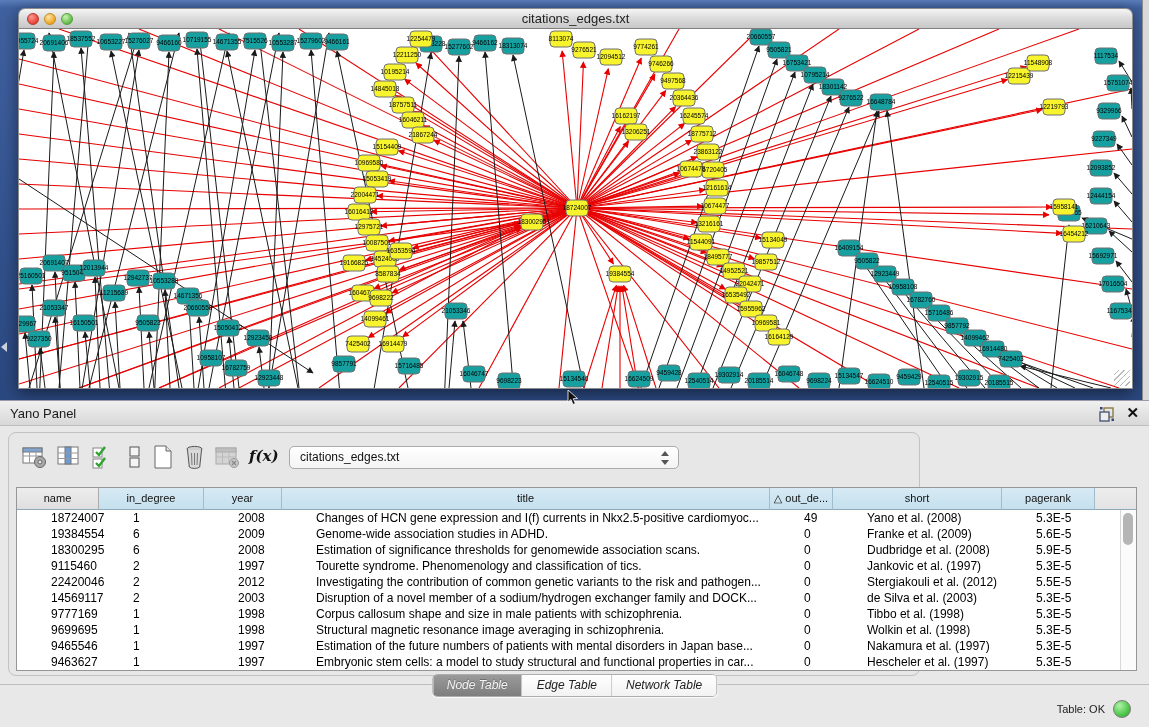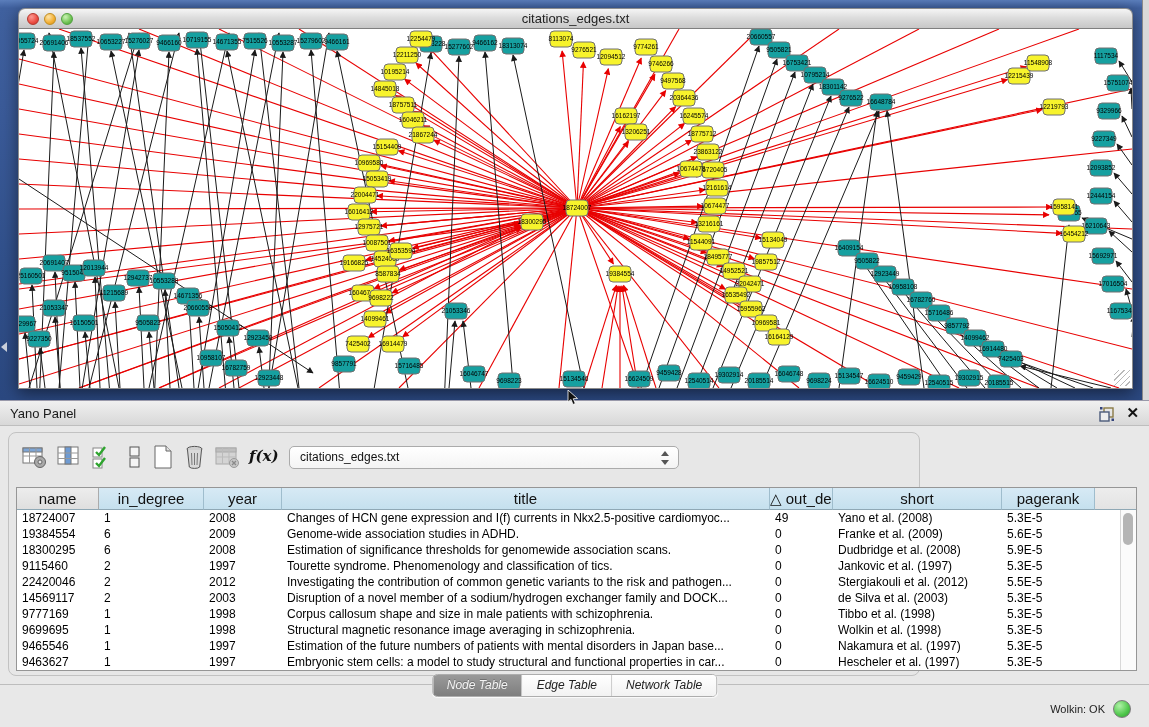--- a/index.html
+++ b/index.html
@@ -45,27 +45,27 @@
   .dropdown{position:absolute;left:280px;top:5px;width:390px;height:23px;box-sizing:border-box;
     background:linear-gradient(#FFFFFF,#F4F4F4);border:1px solid #ABABAB;border-radius:5px;
     font-size:12px;line-height:21px;color:#111;padding-left:10px;}
   .stepper{position:absolute;right:8px;top:4px;width:9px;height:14px;}
   .stepper .up{position:absolute;top:0;left:0;border-left:4px solid transparent;border-right:4px solid transparent;border-bottom:5px solid #555;}
   .stepper .dn{position:absolute;bottom:0;left:0;border-left:4px solid transparent;border-right:4px solid transparent;border-top:5px solid #555;}
 
   .table{position:absolute;left:7px;top:54px;width:1121px;height:184px;box-sizing:border-box;
     background:#fff;border:1px solid #969696;overflow:hidden;}
   .thead{position:absolute;left:0;top:0;right:0;height:22px;white-space:nowrap;background:#EDEDED;}
-  .th{display:inline-block;height:22px;line-height:21px;font-size:15px;color:#111;text-align:center;
+  .th{display:inline-block;height:22px;line-height:21px;font-size:11px;color:#111;text-align:center;
     box-sizing:border-box;background:linear-gradient(#D7EAF5,#C5E0EE);
     border-right:1px solid #9FBDCD;border-bottom:1px solid #8FA8B5;overflow:hidden;vertical-align:top;}
   .th-sel{background:linear-gradient(#EDEDED,#DFDFDF);border-right:1px solid #ABABAB;}
   .th-fill{background:linear-gradient(#EDEDED,#E3E3E3);border-right:none;border-bottom:1px solid #8FA8B5;}
   .tbody{position:absolute;left:0;top:22px;right:0;bottom:0;}
-  .tr{height:16px;white-space:nowrap;}
+  .tr{height:16px;white-space:nowrap;margin-left:29px;}
   .td{display:inline-block;height:16px;line-height:16px;font-size:12px;color:#000;
     box-sizing:border-box;padding-left:5px;overflow:hidden;vertical-align:top;white-space:nowrap;}
   .vscroll{position:absolute;right:0;top:22px;bottom:0;width:15px;background:#FBFBFB;border-left:1px solid #D8D8D8;}
   .vthumb{position:absolute;left:2px;top:3px;width:10px;height:32px;border-radius:6px;background:#B5B5B5;}
 
   .tab-divider{position:absolute;left:0;top:684px;width:1149px;height:1px;background:#BDBDBD;}
   .tabs{position:absolute;top:674px;left:50%;transform:translateX(-50%);height:21px;white-space:nowrap;
     border:1px solid #ADADAD;border-radius:5px;overflow:hidden;background:#fff;box-shadow:0 1px 1px rgba(255,255,255,.8);z-index:5;font-style:italic;}
   .tab{display:inline-block;height:21px;line-height:20px;font-size:12px;color:#222;padding:0 14px;
     border-right:1px solid #BDBDBD;background:linear-gradient(#FFFFFF,#F2F2F2);vertical-align:top;}
@@ -950,16 +950,16 @@
       <div class="vscroll">
         <div class="vthumb"></div>
       </div>
     </div>
   </div>
 
   <div class="tab-divider"></div>
   <div class="tabs" id="tabs"><span class="tab selected">Node Table</span><span class="tab">Edge Table</span><span class="tab">Network Table</span></div>
 
   <div class="statusbar">
-    <span class="mem-label">Wolkin: OK</span>
+    <span class="mem-label">Table: OK</span>
     <span class="mem-dot"></span>
   </div>
 </div>
 
 </body></html>

